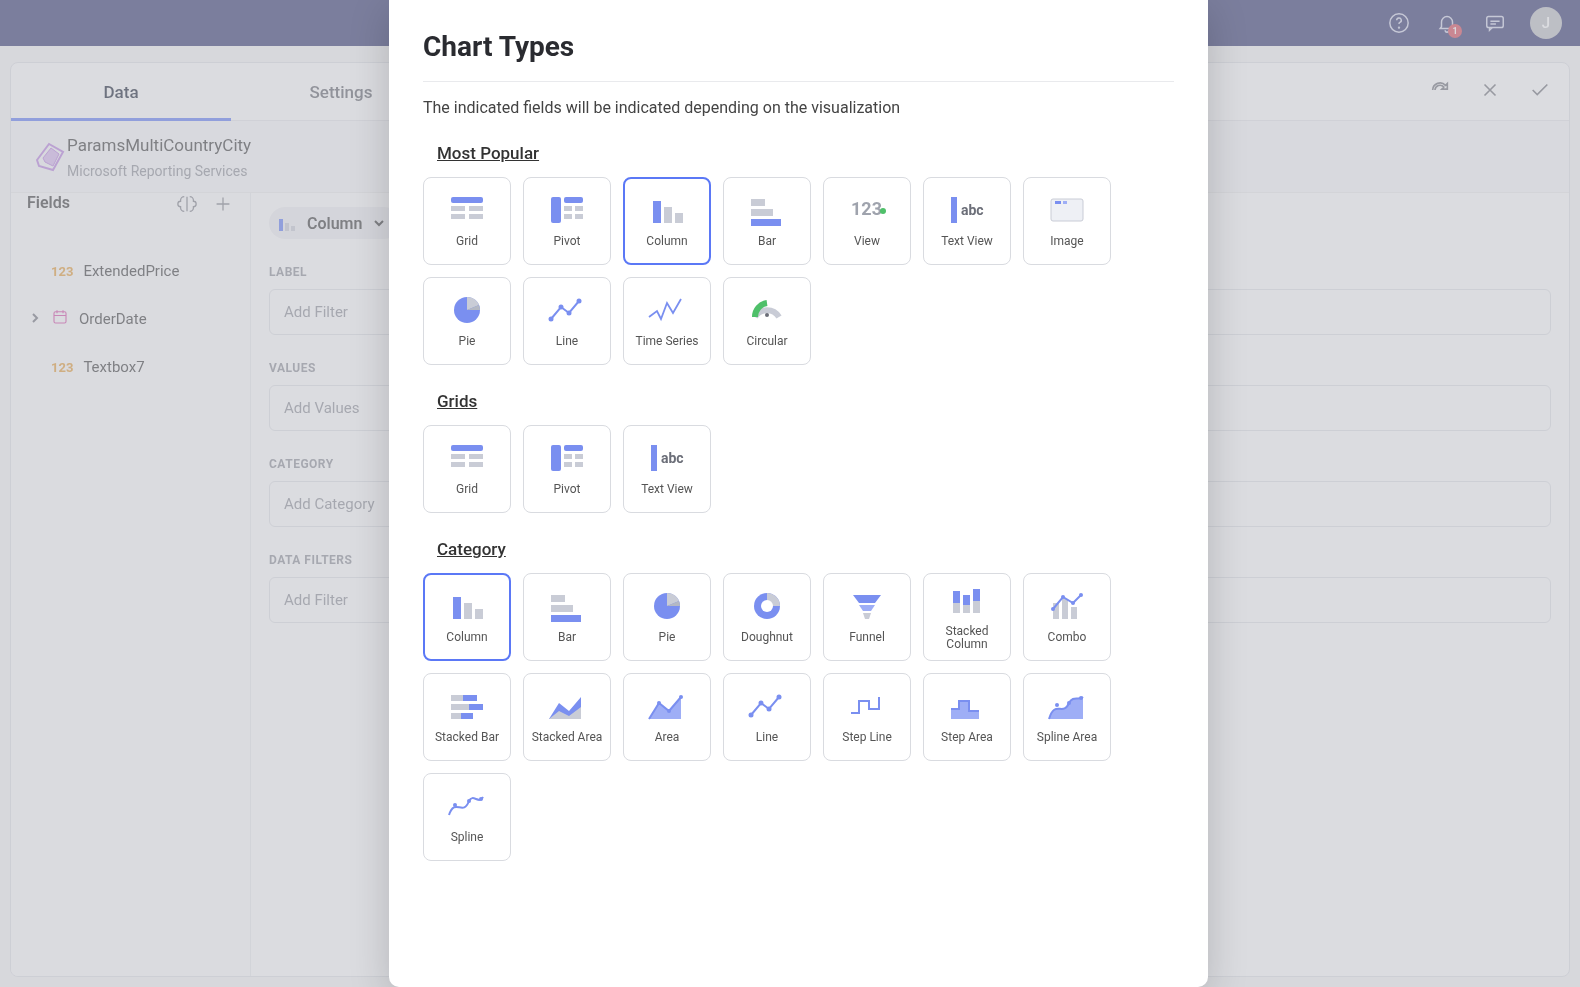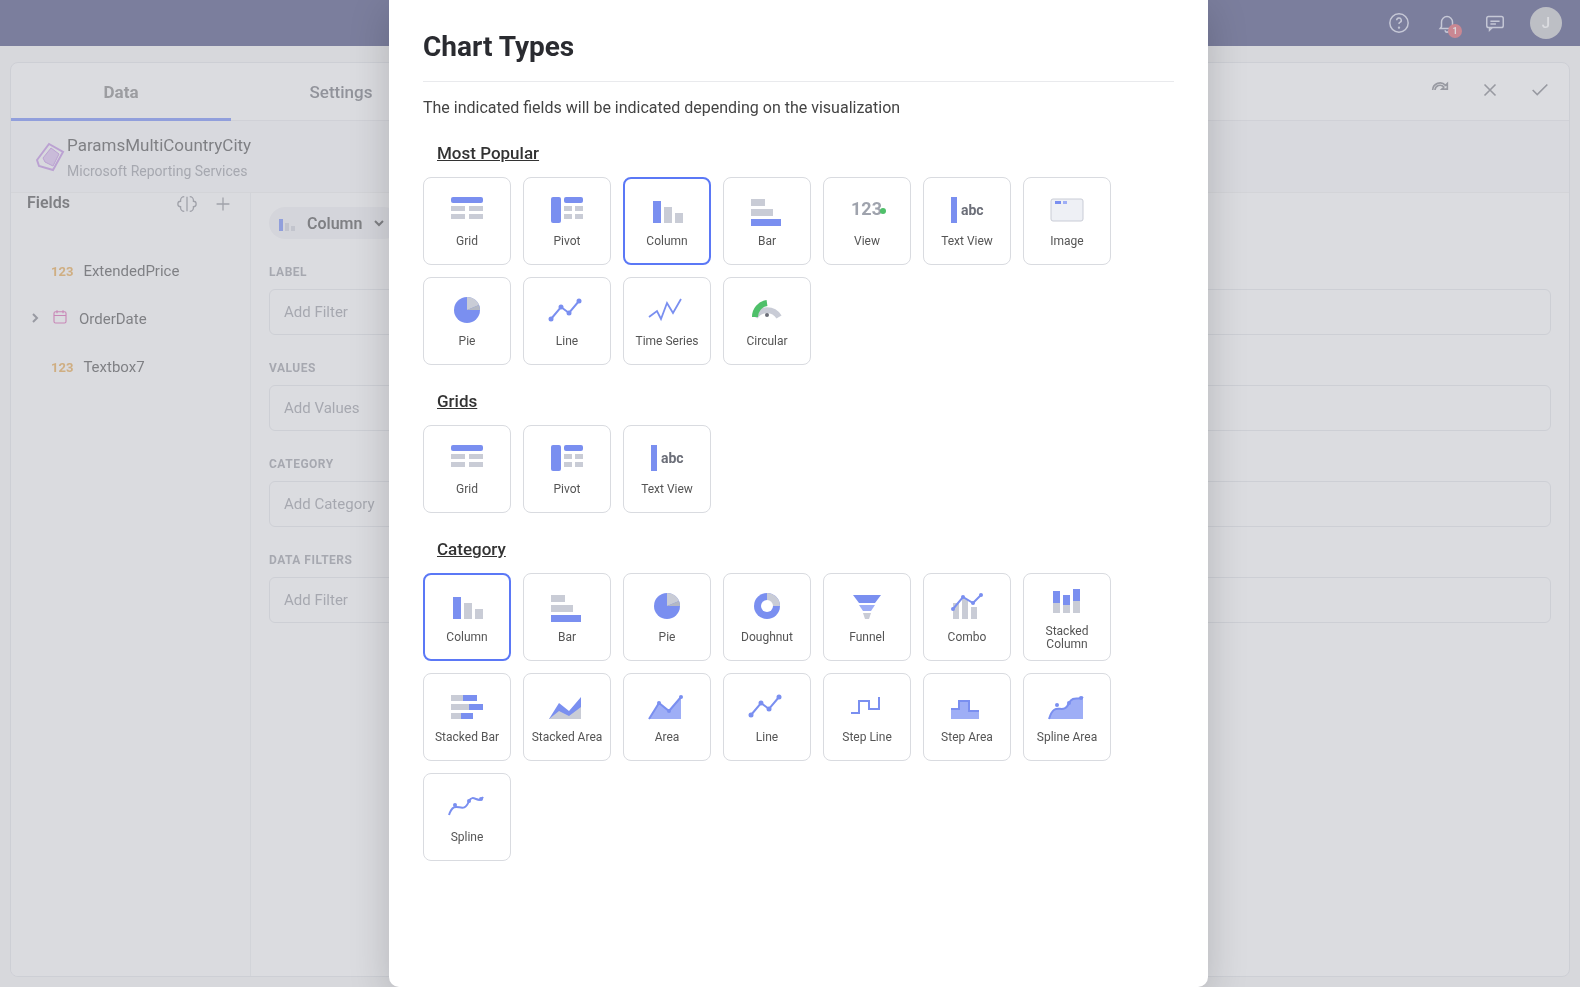--- a/index.html
+++ b/index.html
@@ -19,21 +19,21 @@
   
   .editor-surface {
     position:absolute; top:62px; left:10px; right:10px; bottom:10px; background:#fff; border:1px solid #e1e2e6; border-radius:8px; overflow:hidden;
   }
   .editor-tabs {
     height:58px; border-bottom:1px solid #e6e7ea; display:flex; align-items:stretch; position:relative;
   }
   .etab {
     width:220px; display:flex; align-items:center; justify-content:center; font-size:17px; color:#5c5e66; font-weight:500; cursor:pointer;
   }
-  .etab.active { color:#737373; position:relative;font-weight:bold;}
+  .etab.active { color:#0f172a; position:relative;}
   .etab.active::after{ content:""; position:absolute; left:0; right:0; bottom:-1px; height:3px; background:#5b78f6;}
   .editor-actions { position:absolute; right:18px; top:0; bottom:0; display:flex; align-items:center; gap:28px;}
   .act-icon svg{ width:22px; height:22px; stroke:#6c6e76; fill:none; stroke-width:1.8;}
   
   .ds-row { height:72px; display:flex; align-items:center; padding:0 22px; border-bottom:1px solid #eee; background:#f8f8fa;}
   .ds-logo { width:34px; height:34px; }
   .ds-name { font-size:17px; color:#333;}
   .ds-sub { font-size:14px; color:#8a8c94;margin-top:8px;}
   
   .main-cols { display:flex; height:calc(100% - 58px - 72px);}
@@ -418,48 +418,48 @@
               <polygon points="8,6 36,6 30,14 14,14" fill="#7a8ff0"></polygon>
               <polygon points="14,16 30,16 26,22 18,22" fill="#9eaef6"></polygon>
               <polygon points="18,24 26,24 24,30 20,30" fill="#c9ccd6"></polygon>
             </svg>
           </div>
           <div class="tlabel">Funnel</div>
         </div>
         <div class="tile">
           <div class="glyph">
             <svg viewBox="0 0 44 34">
+              <rect x="8" y="8" width="7" height="22" fill="#7a8ff0"></rect>
+              <rect x="8" y="20" width="7" height="10" fill="#c9ccd6"></rect>
+              <rect x="18" y="12" width="7" height="18" fill="#7a8ff0"></rect>
+              <rect x="18" y="22" width="7" height="8" fill="#c9ccd6"></rect>
+              <rect x="28" y="6" width="7" height="24" fill="#7a8ff0"></rect>
+              <rect x="28" y="18" width="7" height="12" fill="#c9ccd6"></rect>
+            </svg>
+          </div>
+          <div class="tlabel">Stacked Column</div>
+        </div>
+        <div class="tile">
+          <div class="glyph">
+            <svg viewBox="0 0 44 34">
               <rect x="8" y="14" width="6" height="16" fill="#c9ccd6"></rect>
               <rect x="17" y="10" width="6" height="20" fill="#c9ccd6"></rect>
               <rect x="26" y="18" width="6" height="12" fill="#c9ccd6"></rect>
               <polyline points="8,20 18,8 28,14 36,6" fill="none" stroke="#7a8ff0" stroke-width="2"></polyline>
               <circle cx="8" cy="20" r="2" fill="#7a8ff0"></circle>
               <circle cx="18" cy="8" r="2" fill="#7a8ff0"></circle>
               <circle cx="28" cy="14" r="2" fill="#7a8ff0"></circle>
               <circle cx="36" cy="6" r="2" fill="#7a8ff0"></circle>
             </svg>
           </div>
           <div class="tlabel">Combo</div>
         </div>
         <div class="tile">
           <div class="glyph">
             <svg viewBox="0 0 44 34">
-              <rect x="8" y="8" width="7" height="22" fill="#7a8ff0"></rect>
-              <rect x="8" y="20" width="7" height="10" fill="#c9ccd6"></rect>
-              <rect x="18" y="12" width="7" height="18" fill="#7a8ff0"></rect>
-              <rect x="18" y="22" width="7" height="8" fill="#c9ccd6"></rect>
-              <rect x="28" y="6" width="7" height="24" fill="#7a8ff0"></rect>
-              <rect x="28" y="18" width="7" height="12" fill="#c9ccd6"></rect>
-            </svg>
-          </div>
-          <div class="tlabel">Stacked Column</div>
-        </div>
-        <div class="tile">
-          <div class="glyph">
-            <svg viewBox="0 0 44 34">
               <rect x="6" y="6" width="26" height="6" fill="#7a8ff0"></rect>
               <rect x="6" y="6" width="12" height="6" fill="#c9ccd6"></rect>
               <rect x="6" y="15" width="32" height="6" fill="#7a8ff0"></rect>
               <rect x="6" y="15" width="18" height="6" fill="#c9ccd6"></rect>
               <rect x="6" y="24" width="22" height="6" fill="#7a8ff0"></rect>
               <rect x="6" y="24" width="10" height="6" fill="#c9ccd6"></rect>
             </svg>
           </div>
           <div class="tlabel">Stacked Bar</div>
         </div>

